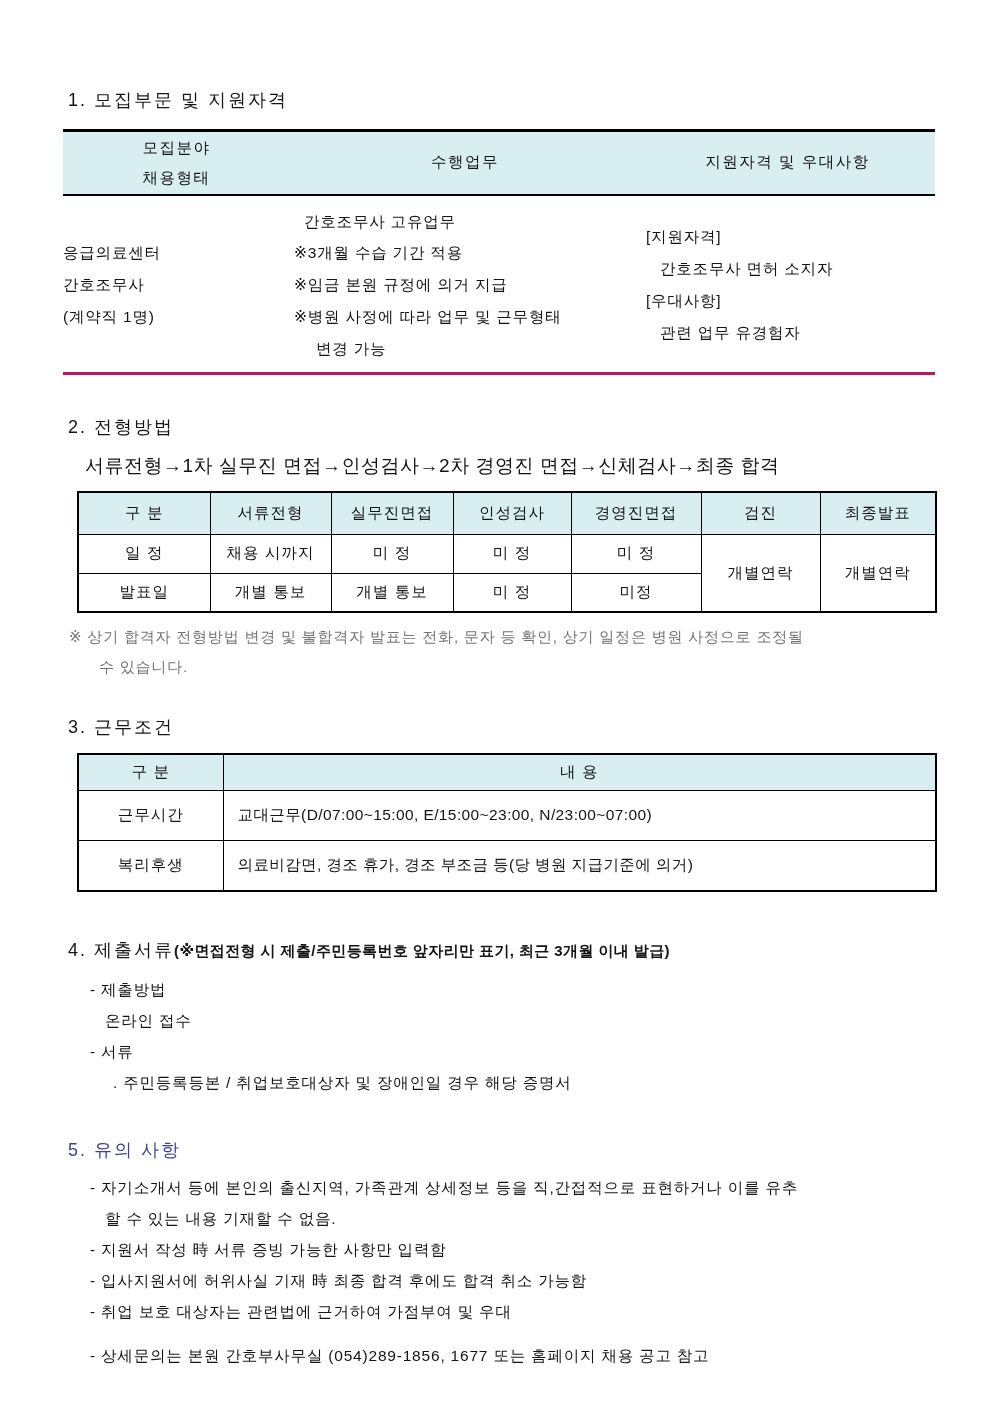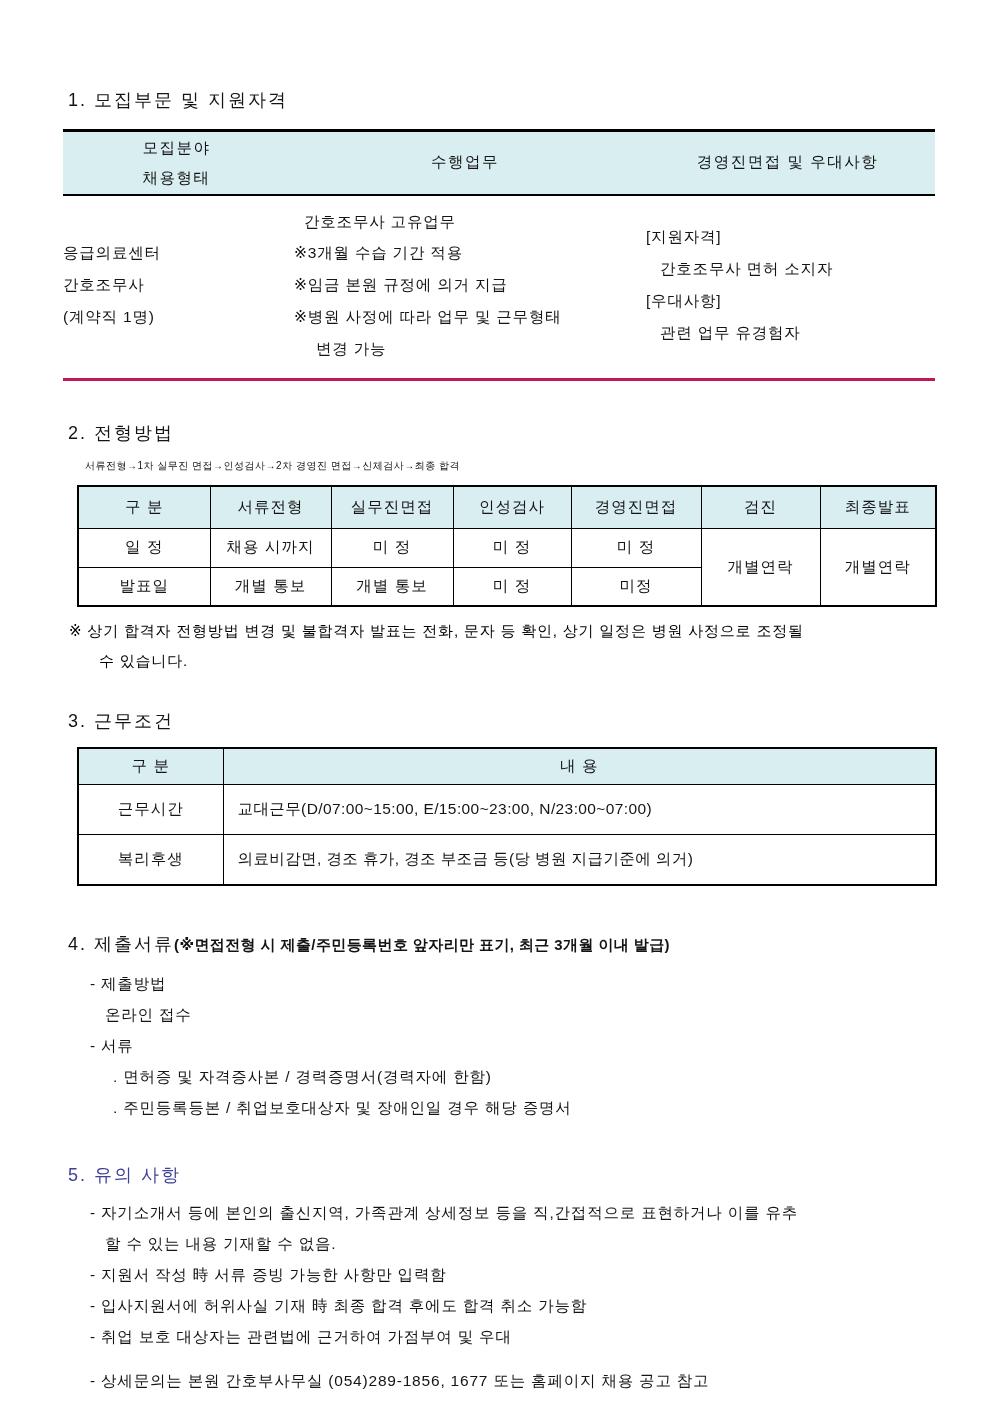--- a/index.html
+++ b/index.html
@@ -15,37 +15,37 @@
   table { border-collapse:collapse; table-layout:fixed; }
   td,th { font-weight:400; }
 
   
   .t1 { width:872px; margin-top:17px; border-top:3px solid #000; border-bottom:3px solid #be185d; }
   .t1 thead th {
     background:#d9eef0; border-bottom:2px solid #000;
     font-size:15.5px; letter-spacing:1.5px; height:64px; vertical-align:middle; text-align:center;
   }
   .t1 thead .two-line div { line-height:1.95; }
-  .t1 tbody td { font-size:15.5px; vertical-align:middle; padding:10px 0 14px; }
+  .t1 tbody td { font-size:15.5px; vertical-align:middle; padding:10px 0 8px; }
   .t1 .c1 { text-align:left; }
   .t1 .c1 div, .t1 .c2 div, .t1 .c3 div { line-height:2.05; }
   .t1 .c2 { padding-left:4px; }
   .t1 .c2 .ind-a { padding-left:10px; }
   .t1 .c2 .ind-b { padding-left:22px; }
   .t1 .c3 { padding-left:6px; }
   .t1 .c3 .ind { padding-left:14px; }
 
   
   .sec2 { margin-top:40px; }
-  .flow-line { font-size:10px; margin:14px 0 0 22px; letter-spacing:0.5px; }
+  .flow-line { font-size:19px; margin:14px 0 0 22px; letter-spacing:0.5px; }
   .t2 { width:858px; margin:12px 0 0 14px; border:2px solid #000; }
   .t2 th, .t2 td { border:1px solid #000; text-align:center; font-size:15.5px; letter-spacing:1px; }
   .t2 th { background:#d9eef0; height:42px; }
   .t2 td { height:39px; }
-  .note { color:#000000; font-size:15px; margin:9px 0 0 6px; line-height:1.95; letter-spacing:0.8px; }
+  .note { color:#737373; font-size:15px; margin:9px 0 0 6px; line-height:1.95; letter-spacing:0.8px; }
   .note .l2 { padding-left:30px; }
 
   
   .sec3 { margin-top:34px; }
   .t3 { width:858px; margin:14px 0 0 14px; border:2px solid #000; }
   .t3 th, .t3 td { border:1px solid #000; font-size:15.5px; letter-spacing:1px; }
   .t3 th { background:#d9eef0; height:37px; text-align:center; }
   .t3 td { height:50px; }
   .t3 td.lab { text-align:center; }
   .t3 td.con { text-align:left; padding-left:14px; letter-spacing:0.4px; }
@@ -79,21 +79,21 @@
           <col style="width:350px">
           <col style="width:295px">
         </colgroup>
       <thead>
         <tr>
           <th class="two-line">
             <div>모집분야</div>
             <div>채용형태</div>
           </th>
           <th>수행업무</th>
-          <th>경영진면접 및 우대사항</th>
+          <th>지원자격 및 우대사항</th>
         </tr>
       </thead>
       <tbody>
         <tr>
           <td class="c1">
             <div>응급의료센터</div>
             <div>간호조무사</div>
             <div>(계약직  1명)</div>
           </td>
           <td class="c2">
@@ -190,21 +190,20 @@
   </div>
 
   <div class="sec4">
     <div class="sec-title">
       <span>4. 제출서류</span><span class="title-paren">(※면접전형 시 제출/주민등록번호 앞자리만 표기, 최근 3개월 이내 발급)</span>
     </div>
     <div class="list4">
       <div class="ind1">- 제출방법</div>
       <div class="ind2">온라인 접수</div>
       <div class="ind1">- 서류</div>
-      <div class="ind3">. 면허증 및 자격증사본 / 경력증명서(경력자에 한함)</div>
       <div class="ind3">. 주민등록등본 / 취업보호대상자 및 장애인일 경우 해당 증명서</div>
     </div>
   </div>
 
   <div class="sec5">
     <div class="sec-title">5. 유의 사항</div>
     <div class="list5">
       <div class="ind1">- 자기소개서 등에 본인의 출신지역, 가족관계 상세정보 등을 직,간접적으로 표현하거나 이를 유추</div>
       <div class="ind2">할 수 있는 내용 기재할 수 없음.</div>
       <div class="ind1">- 지원서 작성 時 서류 증빙 가능한 사항만 입력함</div>

